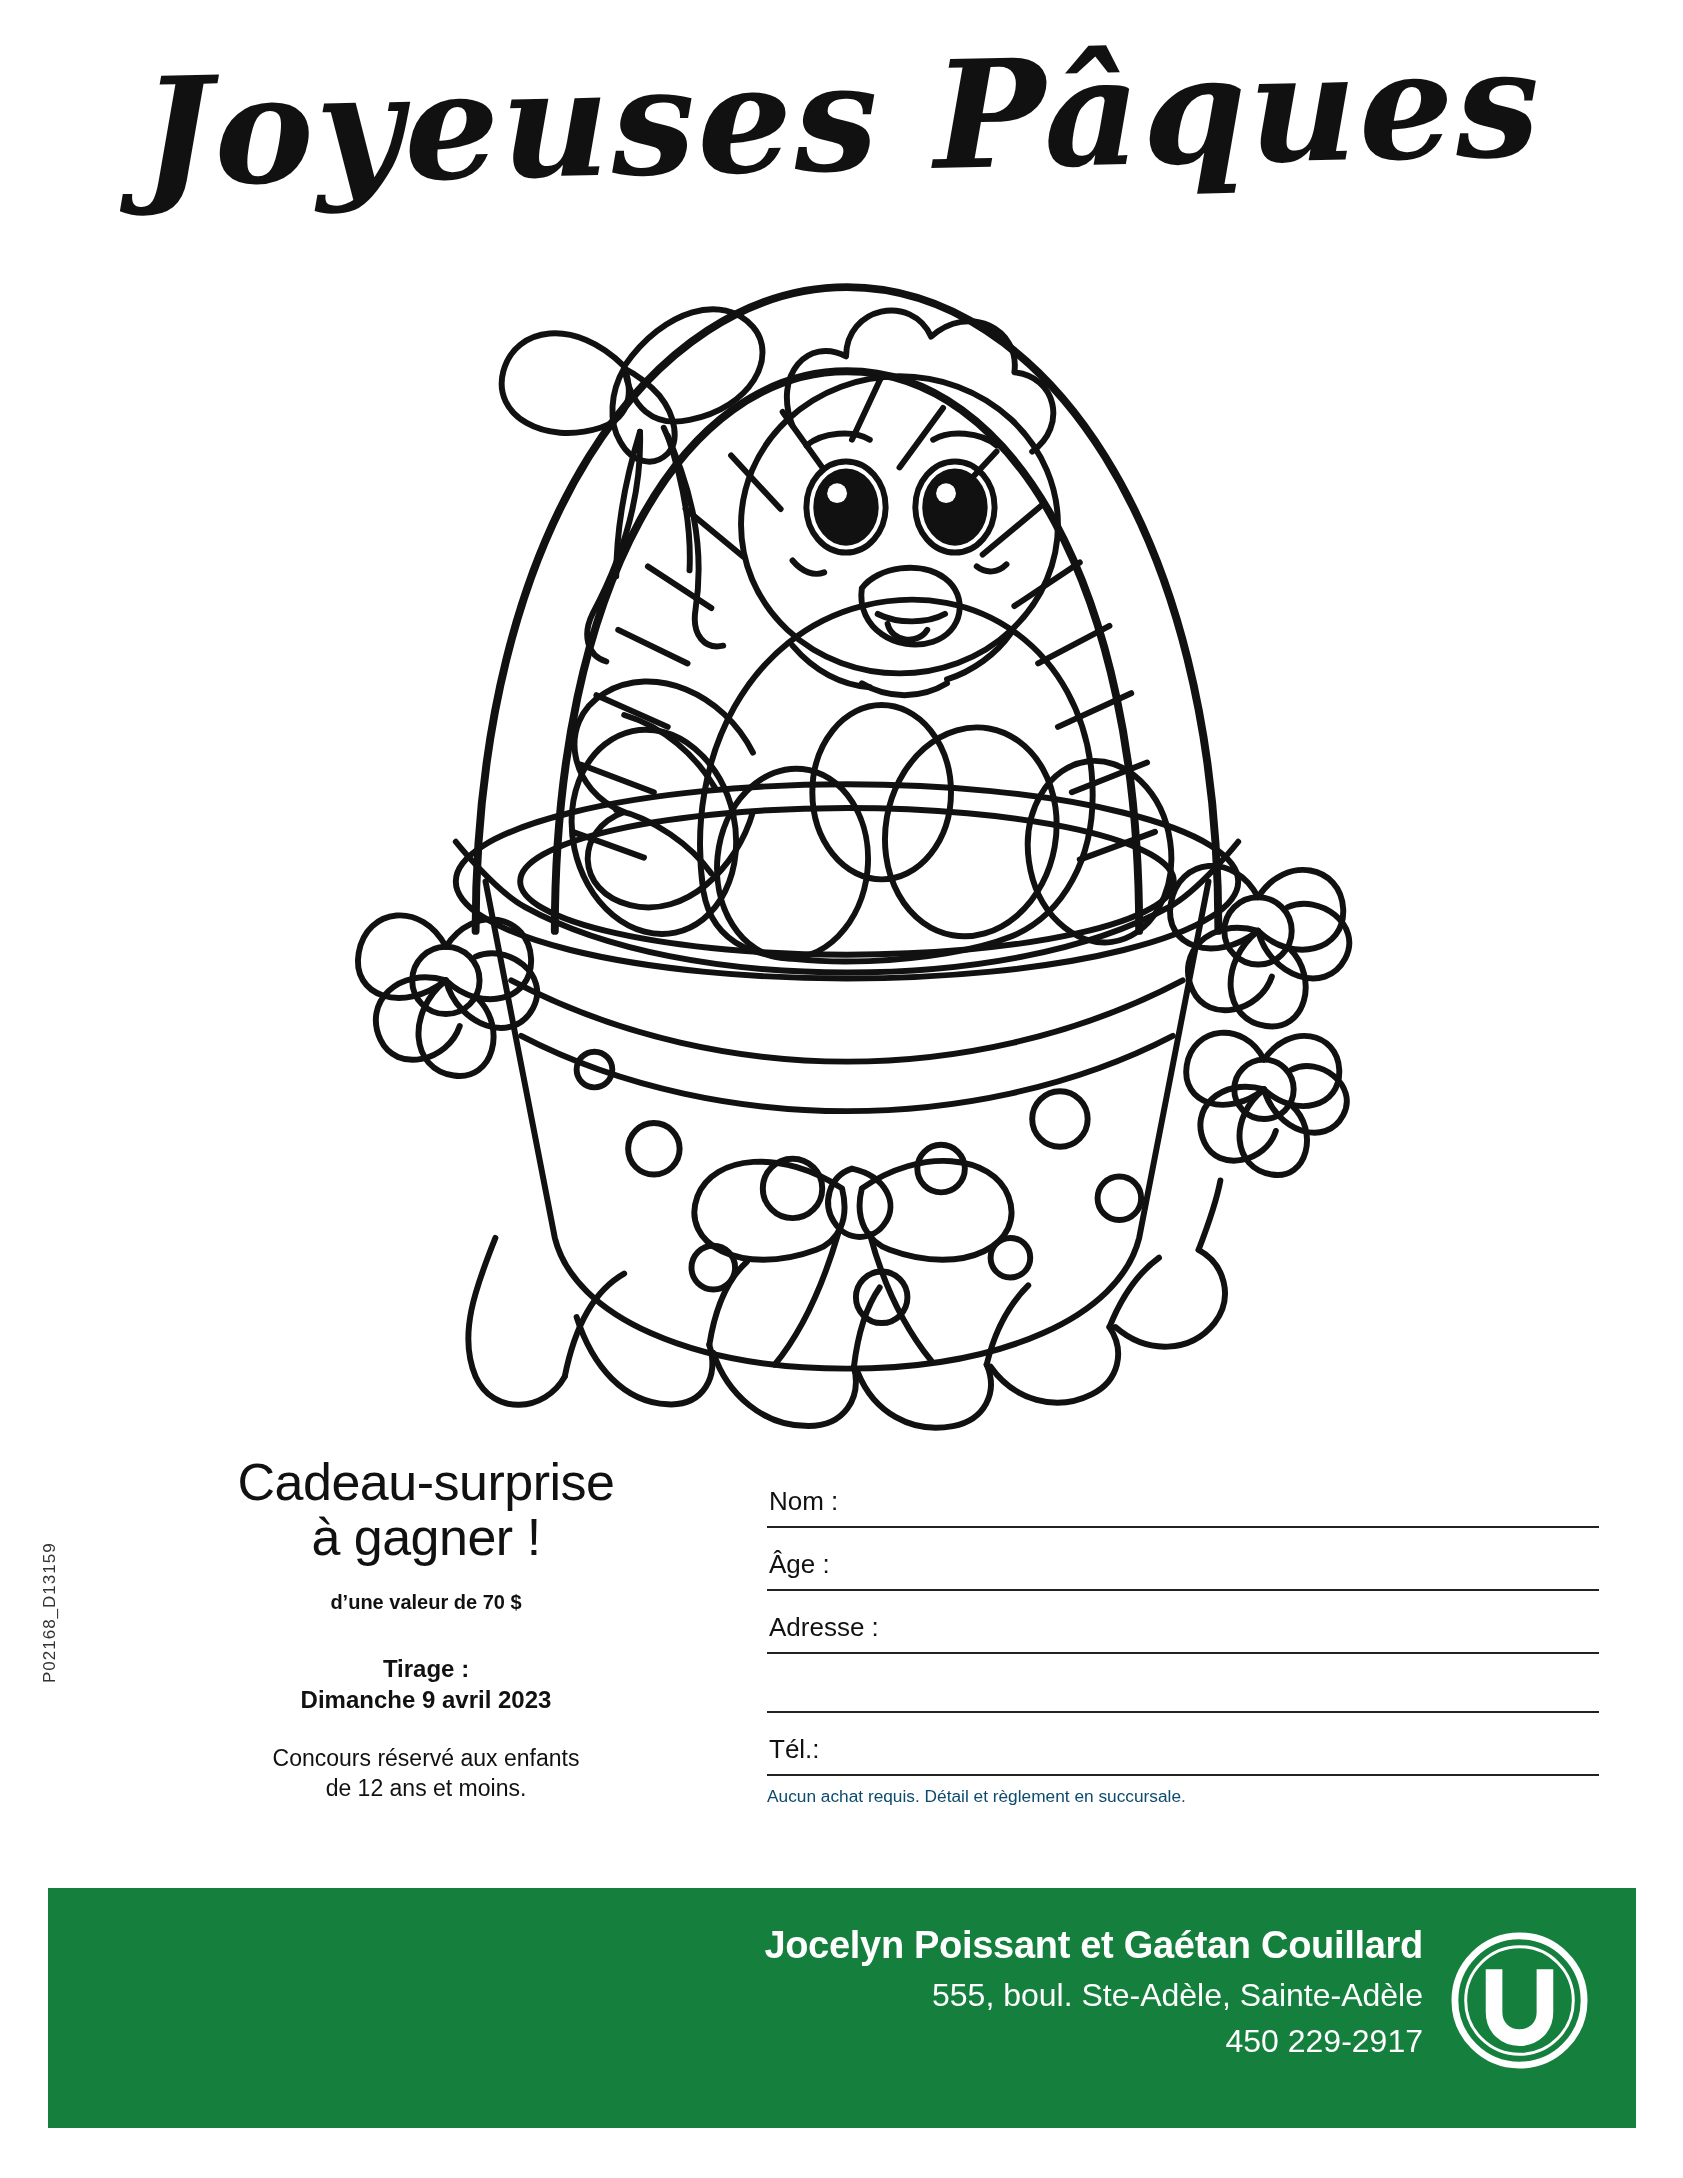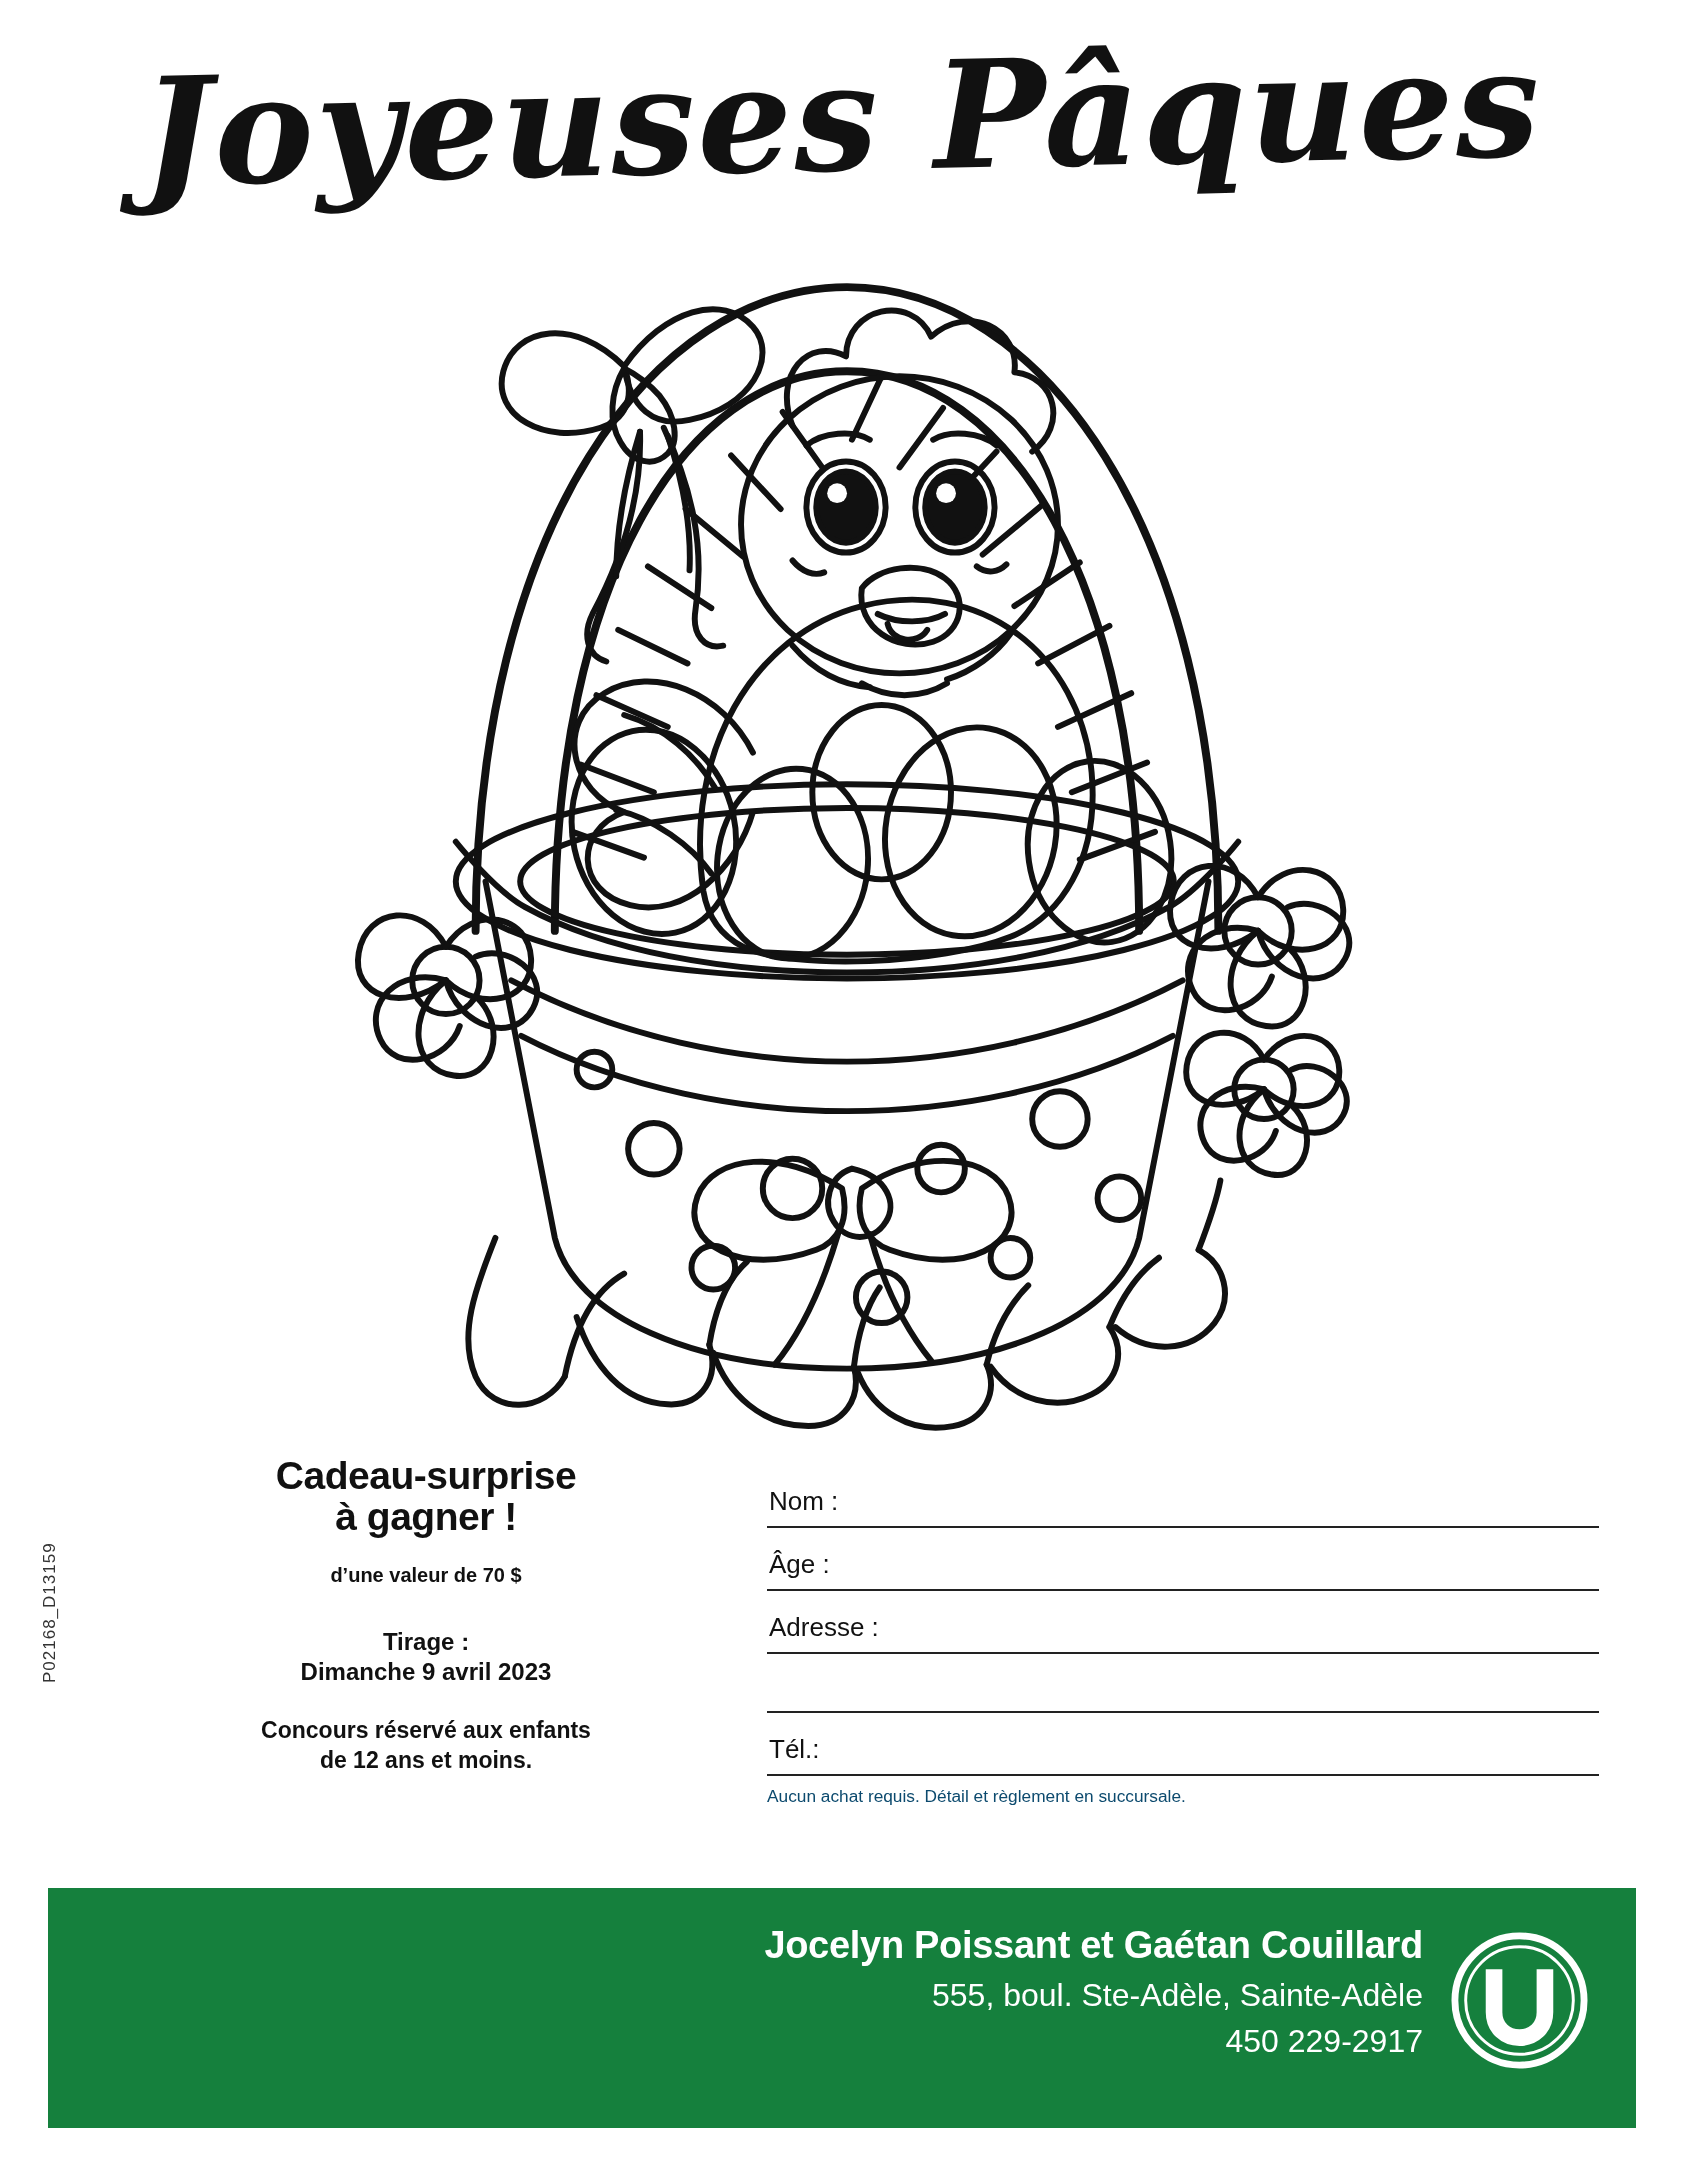--- a/index.html
+++ b/index.html
@@ -53,41 +53,41 @@
   
   .left-block {
     position: absolute;
     left: 109px;
     top: 1455px;
     width: 634px;
     text-align: center;
     color: #111111;
   }
   .headline {
-    font-size: 39px;
-    font-weight: 700;
+    font-size: 52px;
+    font-weight: 400;
     line-height: 1.06;
     letter-spacing: -0.5px;
   }
   .subhead {
     margin-top: 26px;
     font-size: 20px;
     font-weight: 700;
   }
   .draw-label {
     margin-top: 40px;
     font-size: 24px;
     font-weight: 700;
     line-height: 1.28;
   }
   .fineprint {
     margin-top: 28px;
     font-size: 23px;
     line-height: 1.3;
-    font-weight: 700;
+    font-weight: 400;
   }
 
   
   .vcode {
     position: absolute;
     left: 40px;
     top: 1683px;
     font-size: 17px;
     letter-spacing: 1px;
     color: #333333;

